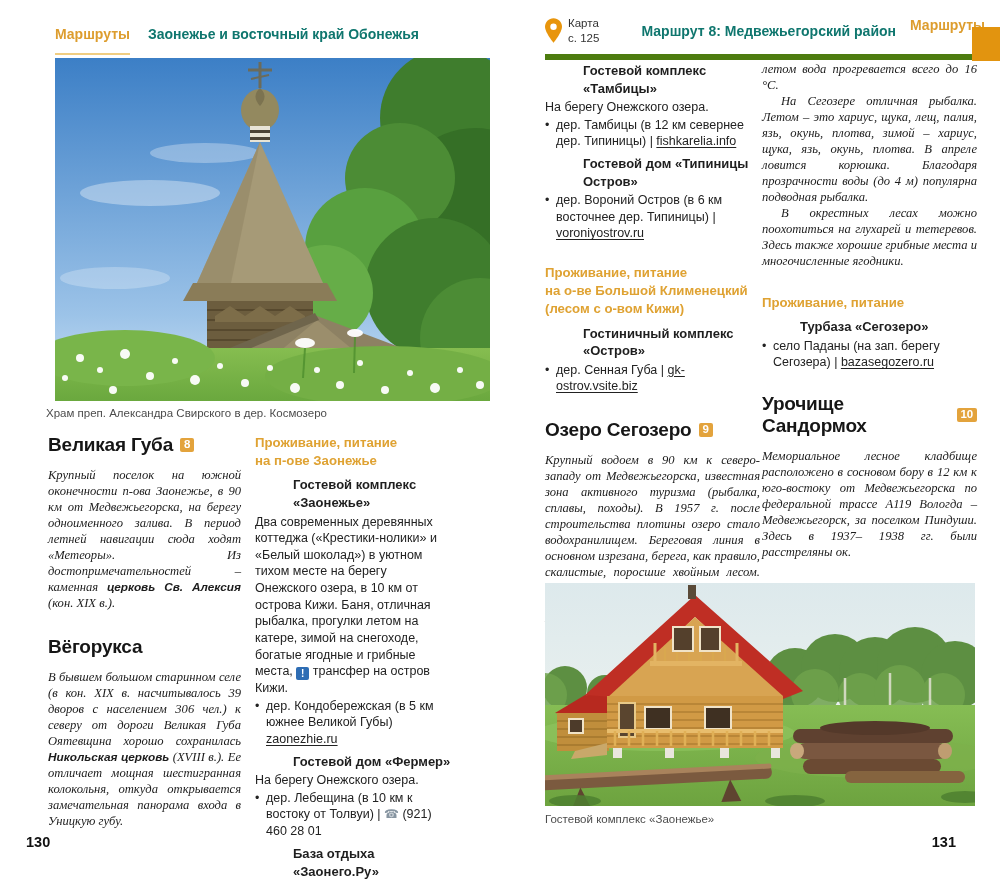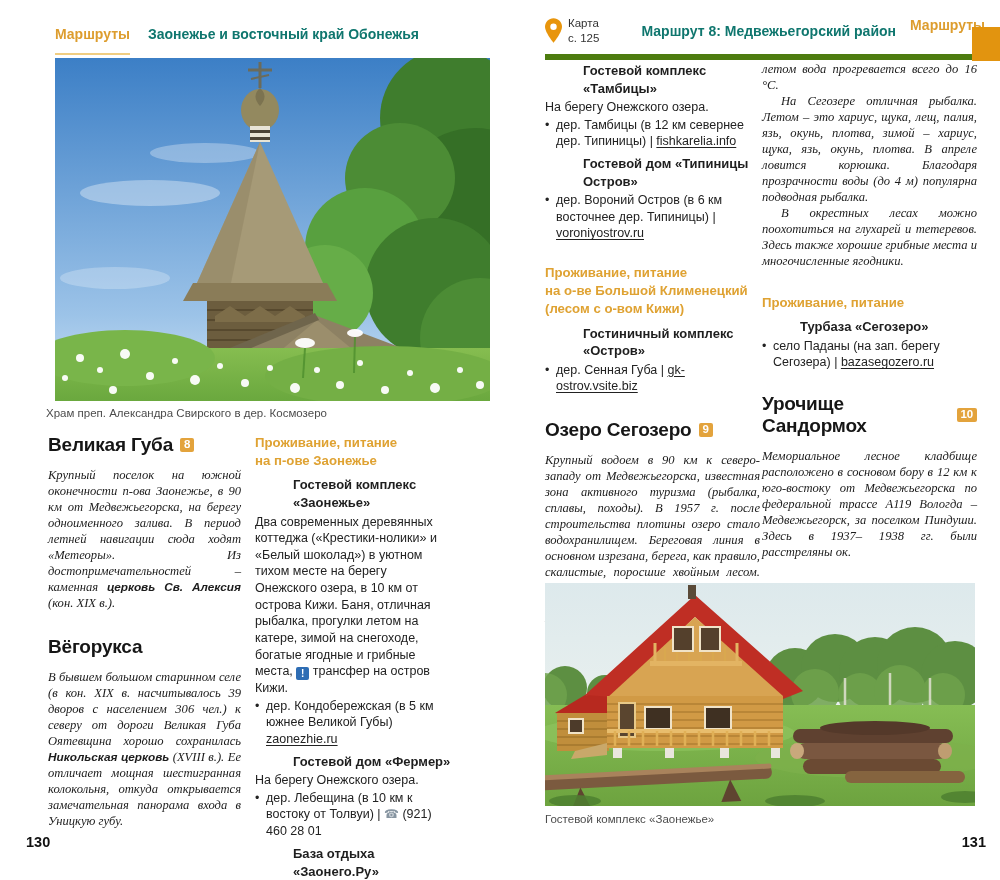--- a/index.html
+++ b/index.html
@@ -52,21 +52,21 @@
   .b-row { display:flex; margin:1px 0; }
   .b-dot { width:11px; flex:0 0 11px; }
   .b-dot::before { content:"•"; }
   .b-body { flex:1; }
   .lnk { text-decoration:underline; text-underline-offset:2px; color:#222; cursor:pointer; }
 
   .alert-ic { display:inline-block; width:13px; height:13px; background:#2e6db4; color:#fff; font-weight:bold; font-size:10px; line-height:13px; text-align:center; border-radius:2px; vertical-align:-2px; }
   .phone-ic { color:#8795a1; font-size:12px; }
 
   .pageno { position:absolute; bottom:30px; font-weight:bold; font-size:14.5px; color:#111; }
-  .pn-l { left:26px;text-align:right; } .pn-r { right:14px;margin-left:24px; }
+  .pn-l { left:26px;text-align:right; } .pn-r { right:44px;margin-left:24px; }
 
   svg { display:block; }
 </style>
 </head>
 <body>
 
 <div class="page page-l">
 
   <div class="hdr-l">
     <span class="hdr-label">Маршруты</span>

